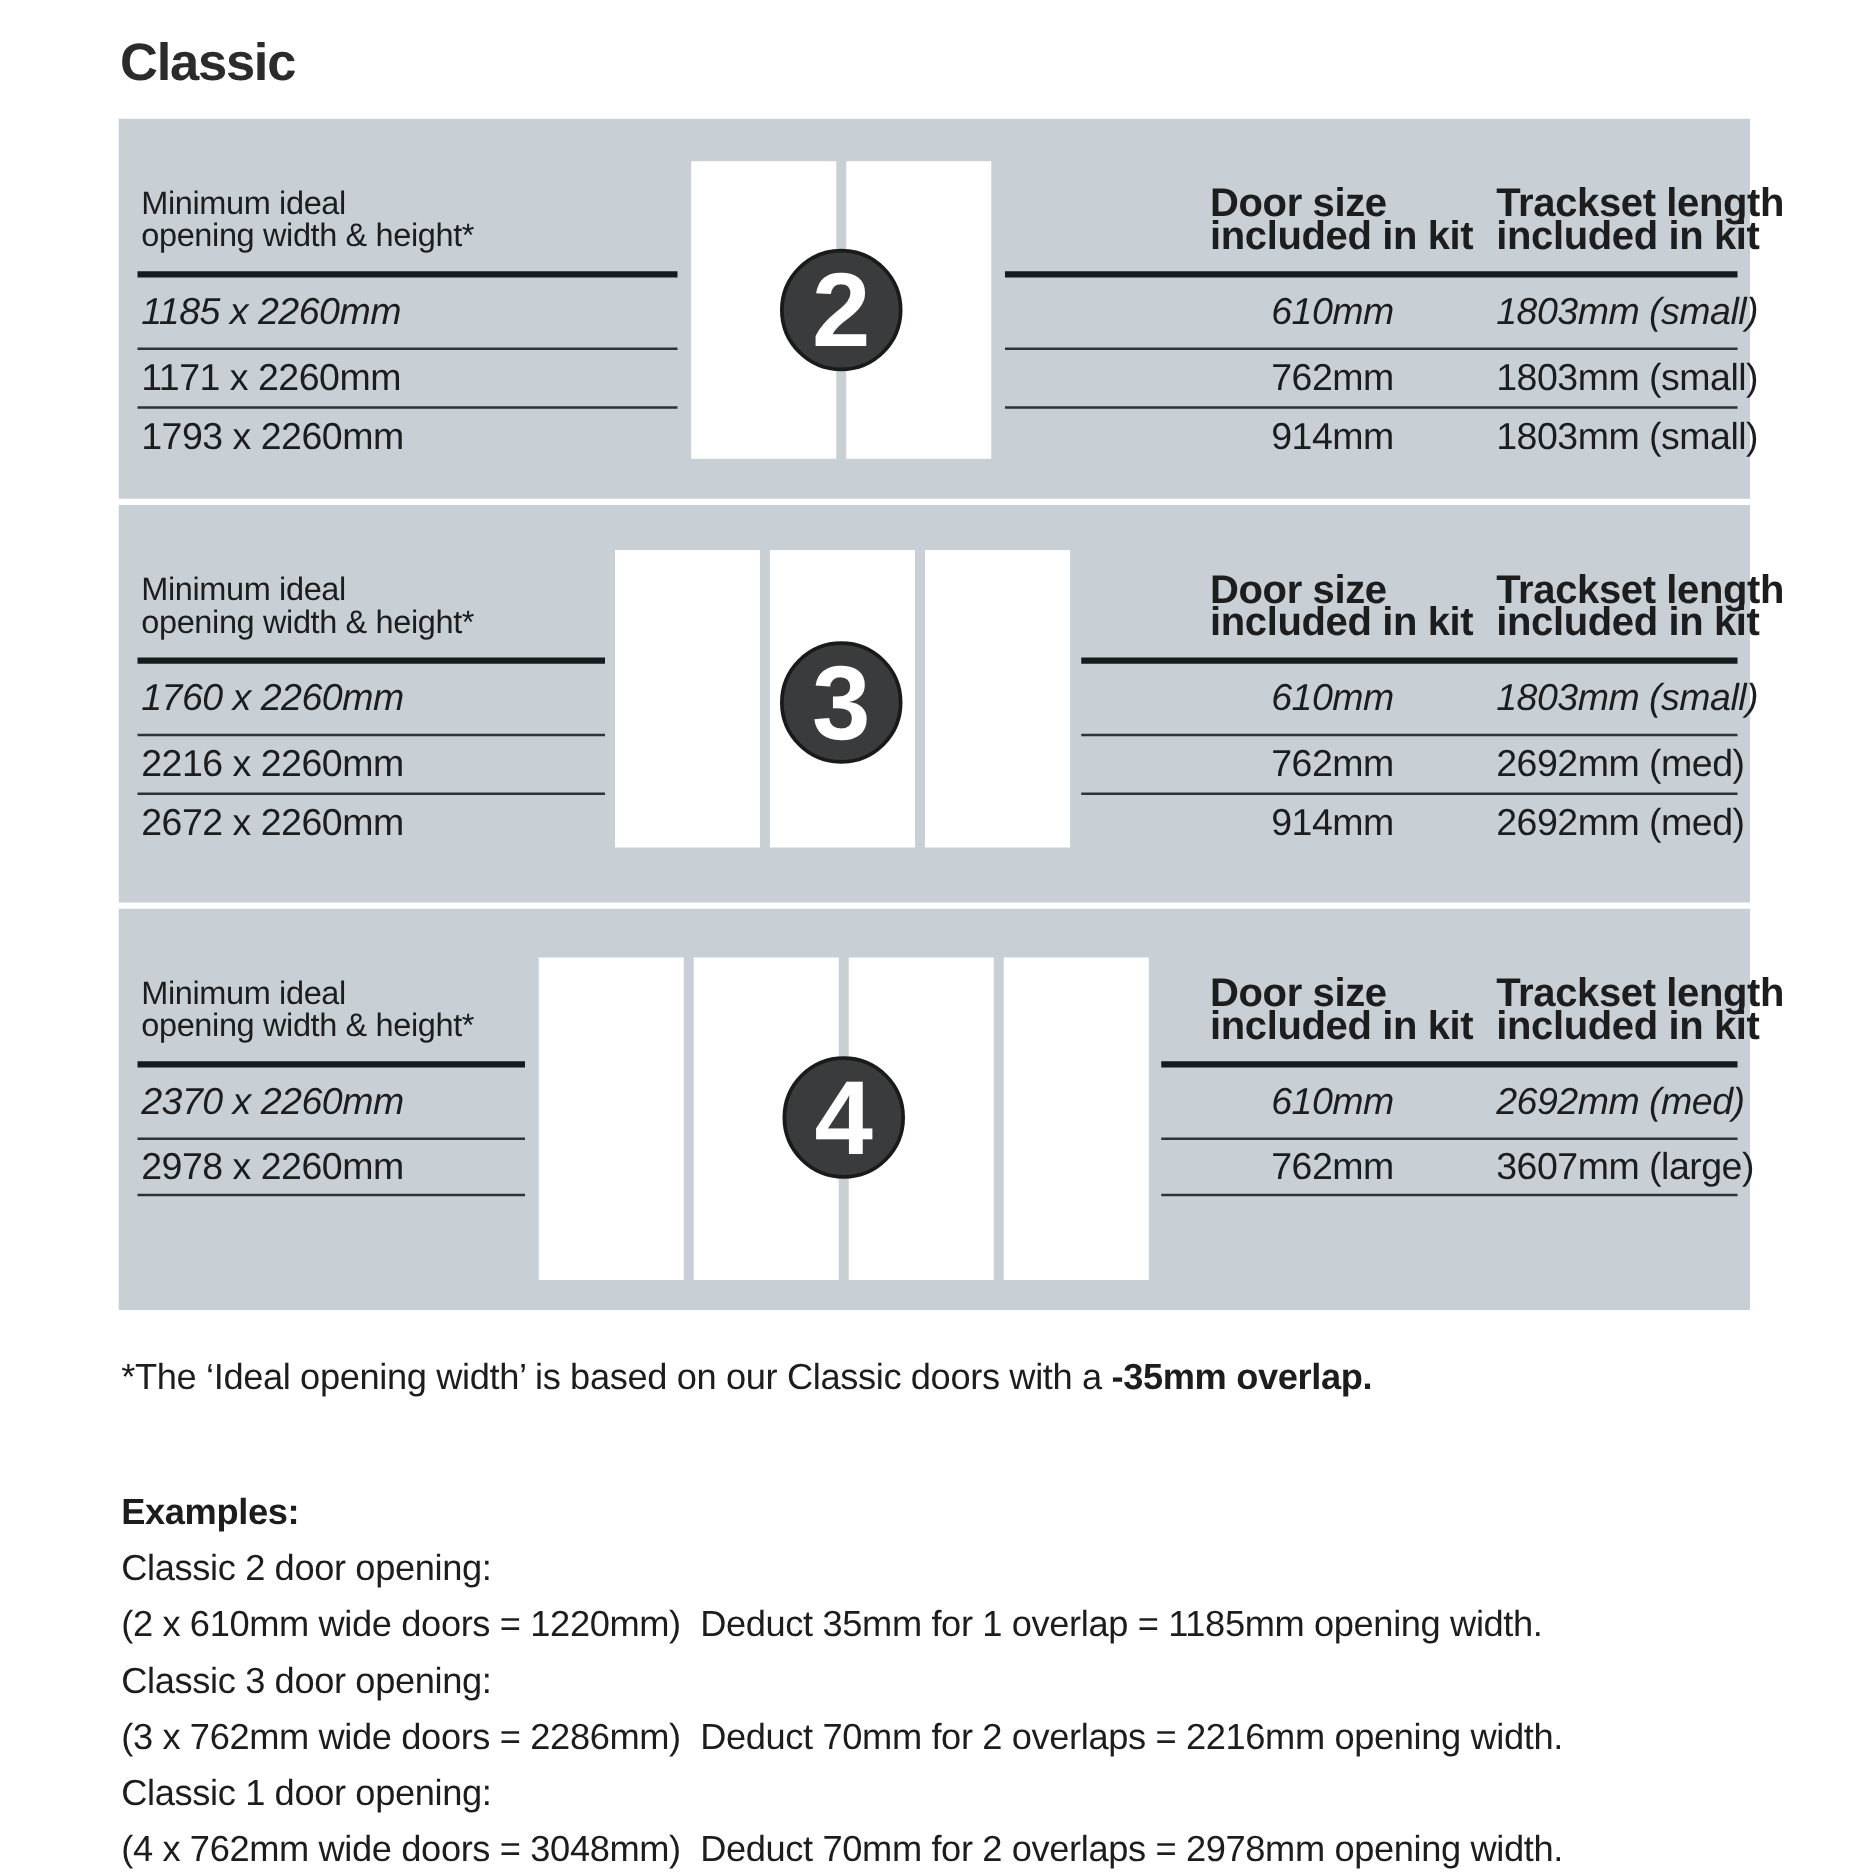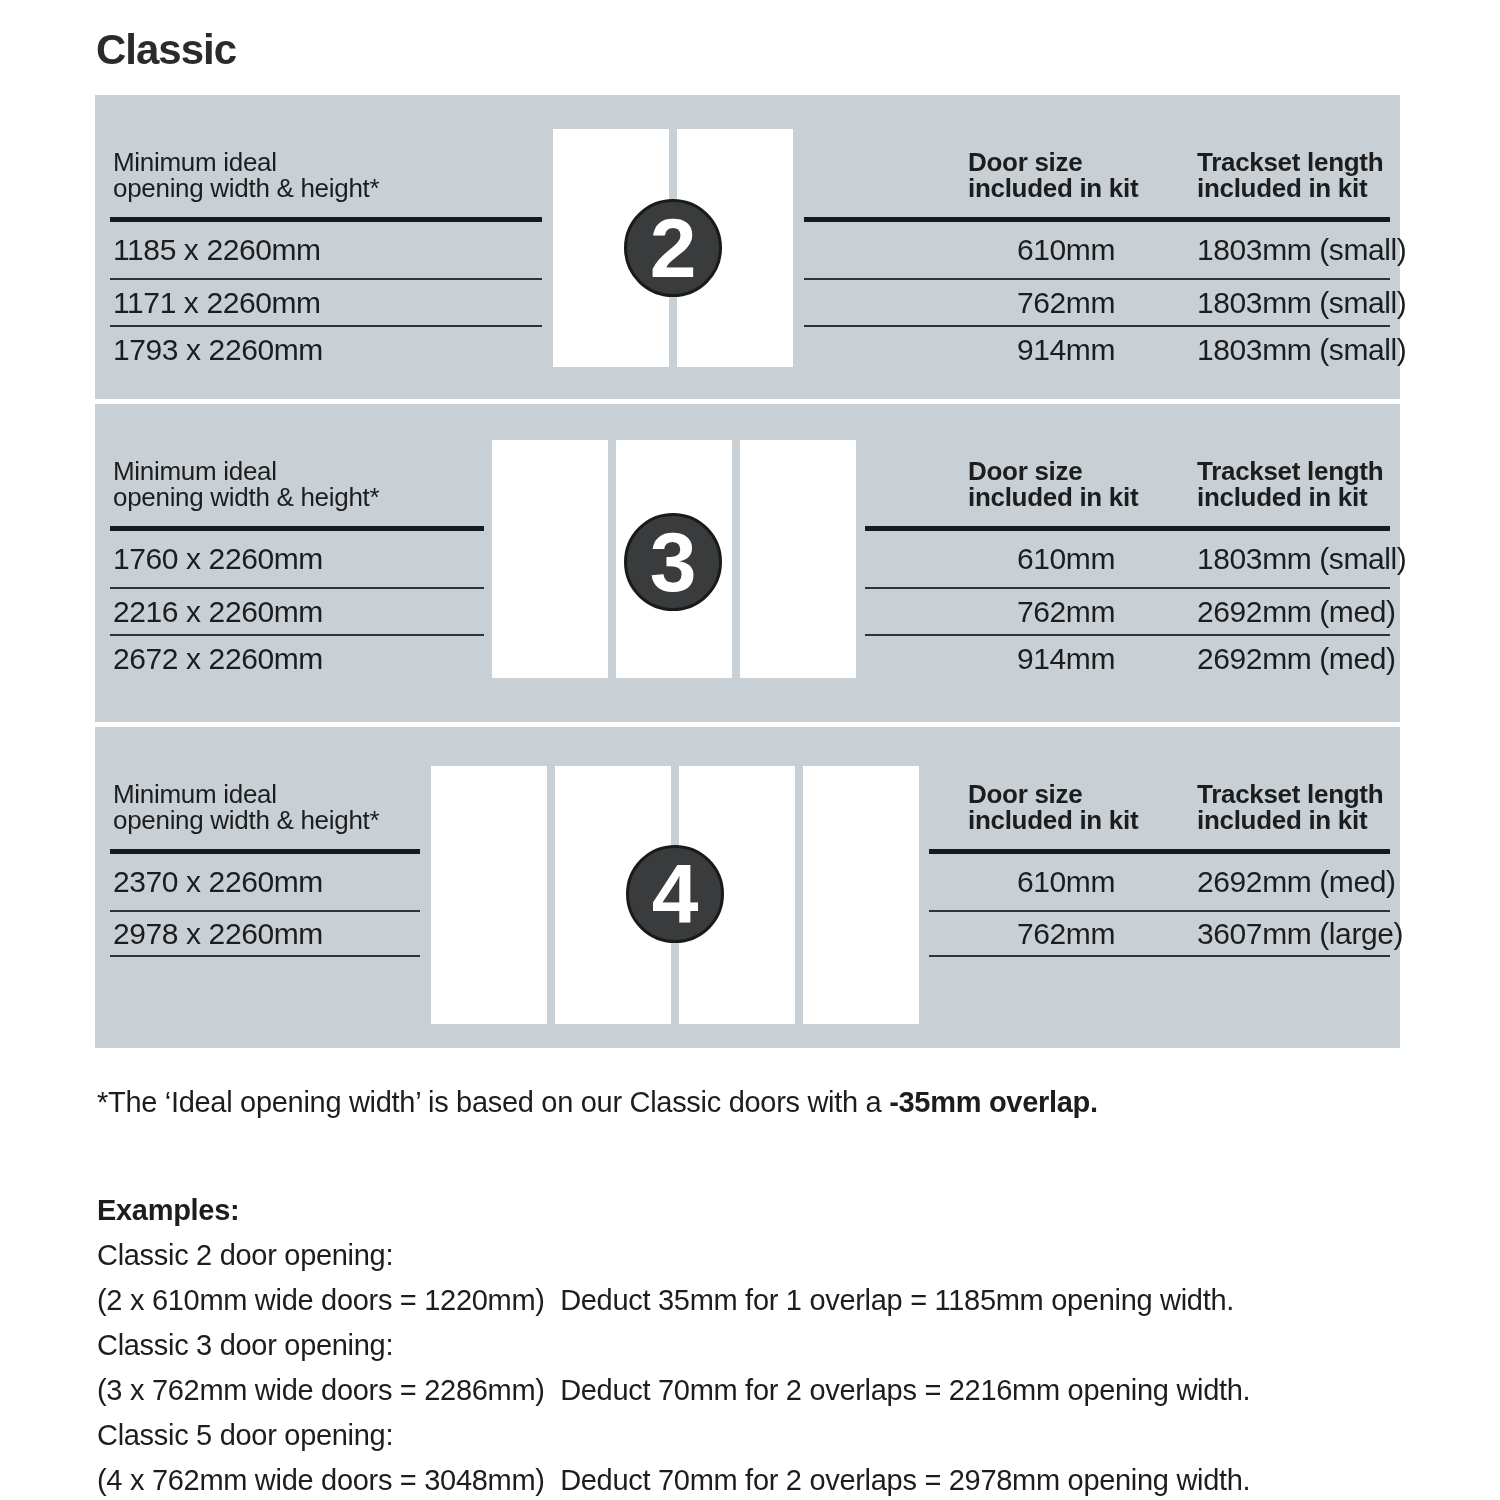--- a/index.html
+++ b/index.html
@@ -58,41 +58,41 @@
   .head {
     position: absolute;
     top: 54px; left: 3px;
     font-size: 26px; font-weight: normal; line-height: 26px;
     letter-spacing: -0.3px;
     white-space: nowrap;
   }
   .rh {
     position: absolute;
     top: 54px;
-    font-size: 26px; font-weight: bold; line-height: 26px;
+    font-size: 32px; font-weight: bold; line-height: 26px;
     letter-spacing: -0.3px;
     white-space: nowrap;
   }
   .rh-door  { left: calc(100% - 422px); }
   .rh-track { left: calc(100% - 193px); }
 
   .rule {
     position: absolute;
     top: 122px; left: 0; width: 100%; height: 5px;
     background: var(--rule);
   }
   .row {
     position: absolute;
     left: 0; width: 100%;
     display: flex; align-items: center;
     font-size: 30px;
     letter-spacing: -0.4px;
     white-space: nowrap;
   }
-  .row.r1 { top: 127px; height: 56px; }
+  .row.r1 { top: 127px; height: 56px; font-style: italic; }
   .row.r2 { top: 183px; height: 47px; border-top: 2px solid var(--separator); }
   .row.r3 { top: 230px; height: 47px; border-top: 2px solid var(--separator); }
   .row.rlast { border-bottom: 2px solid var(--separator); }
   .lcol .row span { padding-left: 3px; }
 
   .rcol .row { display: block; }
   .c1 {
     position: absolute; right: 275px; top: 50%;
     transform: translateY(-50%);
   }
@@ -300,17 +300,17 @@
   </section>
 
   <p class="footnote"><span>*The ‘Ideal opening width’ is based on our Classic doors with a </span><strong>-35mm overlap.</strong></p>
 
   <div class="examples">
     <div class="exline bold">Examples:</div>
     <div class="exline">Classic 2 door opening:</div>
     <div class="exline">(2 x 610mm wide doors = 1220mm)  Deduct 35mm for 1 overlap = 1185mm opening width.</div>
     <div class="exline">Classic 3 door opening:</div>
     <div class="exline">(3 x 762mm wide doors = 2286mm)  Deduct 70mm for 2 overlaps = 2216mm opening width.</div>
-    <div class="exline">Classic 5 door opening:</div>
+    <div class="exline">Classic 1 door opening:</div>
     <div class="exline">(4 x 762mm wide doors = 3048mm)  Deduct 70mm for 2 overlaps = 2978mm opening width.</div>
   </div>
 
 </div>
 
 </body></html>

